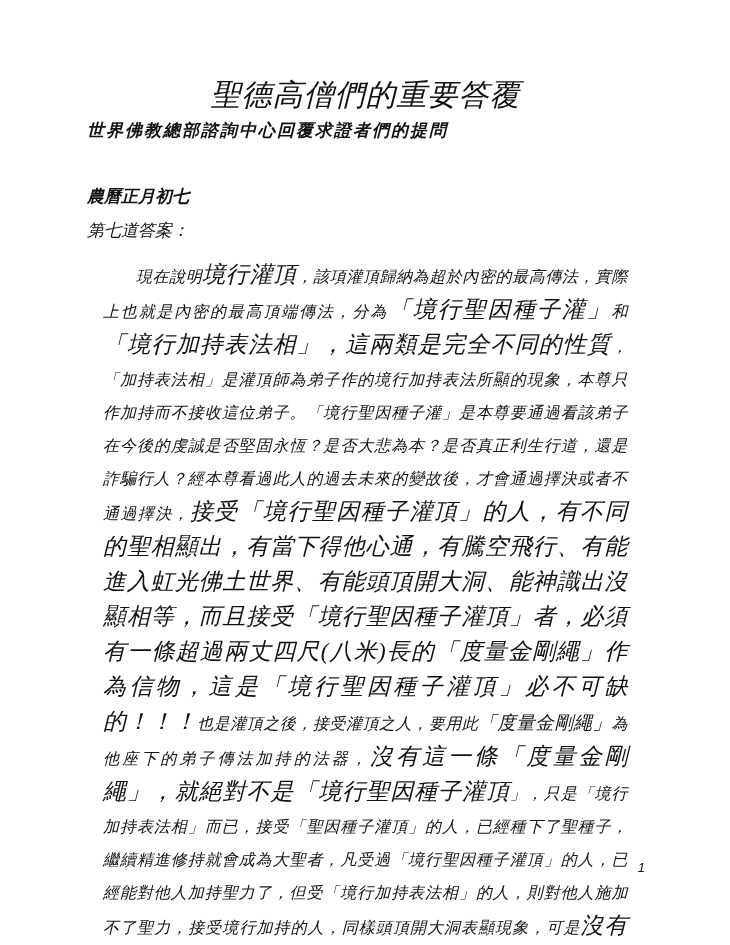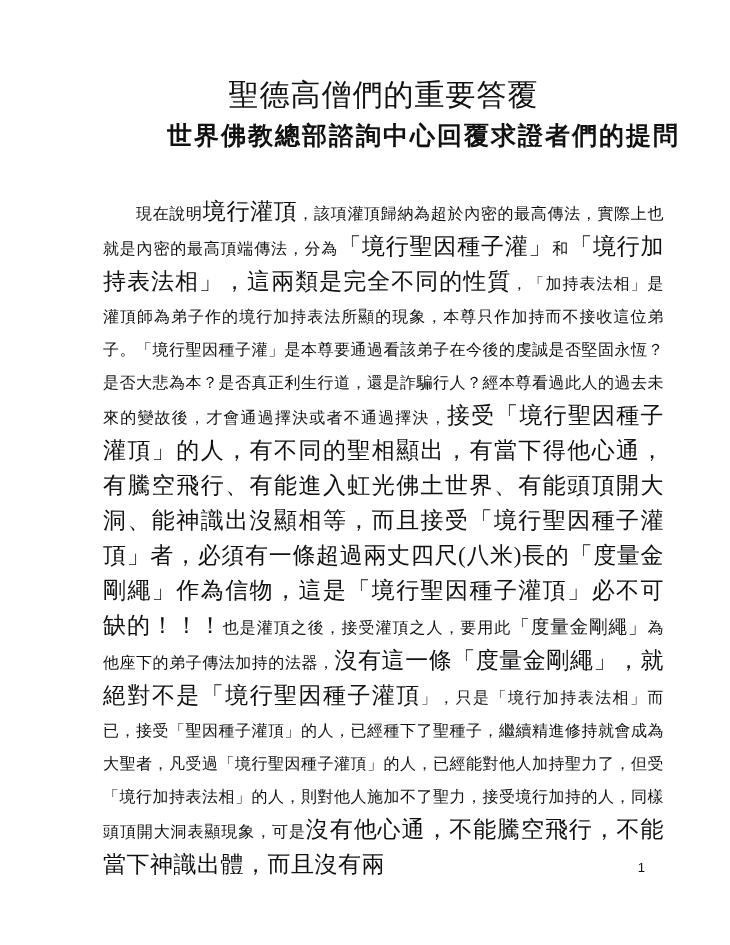--- a/index.html
+++ b/index.html
@@ -12,35 +12,36 @@
     height: 945px;
     overflow: hidden;
     color: #111111;
     font-family: "Liberation Serif", "DejaVu Serif", serif;
   }
   .page {
     position: relative;
     width: 730px;
     height: 945px;
     box-sizing: border-box;
-    padding: 78px 50px 0 87px;
+    padding: 78px 86px 0 87px;
     background: #ffffff;
+    font-style: italic;
   }
   .doc-title {
     margin: 0 0 8px 0;
     text-align: center;
     font-size: 30px;
     font-weight: 500;
     letter-spacing: 1px;
     line-height: 1.15;
   }
   .doc-subtitle {
     margin: 0 0 44px 0;
-    text-align: right;
-    font-size: 25px;
+    text-align: left;
+    font-size: 17px;
     font-weight: 700;
     letter-spacing: 2px;
     line-height: 1.2;
   }
   .date-heading {
     font-size: 17px;
     font-weight: 700;
     line-height: 1.4;
     margin: 0 0 10px 0;
   }
@@ -72,19 +73,21 @@
 </style>
 </head>
 <body>
 
 <div class="page">
 
   <h1 class="doc-title">聖德高僧們的重要答覆</h1>
 
   <h2 class="doc-subtitle">世界佛教總部諮詢中心回覆求證者們的提問</h2>
 
+  <div class="date-heading">農曆正月初七</div>
 
+  <div class="answer-label">第七道答案：</div>
 
   <p class="body-paragraph"><span class="seg seg-small">現在說明</span><span class="seg seg-large">境行灌頂</span><span class="seg seg-small">，該項灌頂歸納為超於內密的最高傳法，實際上也就是內密的最高頂端傳法，分為</span><span class="seg seg-large">「境行聖因種子灌」</span><span class="seg seg-small">和</span><span class="seg seg-large">「境行加持表法相」，這兩類是完全不同的性質</span><span class="seg seg-small">，「加持表法相」是灌頂師為弟子作的境行加持表法所顯的現象，本尊只作加持而不接收這位弟子。「境行聖因種子灌」是本尊要通過看該弟子在今後的虔誠是否堅固永恆？是否大悲為本？是否真正利生行道，還是詐騙行人？經本尊看過此人的過去未來的變故後，才會通過擇決或者不通過擇決，</span><span class="seg seg-large">接受「境行聖因種子灌頂」的人，有不同的聖相顯出，有當下得他心通，有騰空飛行、有能進入虹光佛土世界、有能頭頂開大洞、能神識出沒顯相等，而且接受「境行聖因種子灌頂」者，必須有一條超過兩丈四尺(八米)長的「度量金剛繩」作為信物，這是「境行聖因種子灌頂」必不可缺的！！！</span><span class="seg seg-small">也是灌頂之後，接受灌頂之人，要用此</span><span class="seg seg-medium">「度量金剛繩」</span><span class="seg seg-small">為他座下的弟子傳法加持的法器，</span><span class="seg seg-large">沒有這一條「度量金剛繩」，就絕對不是「境行聖因種子灌頂</span><span class="seg seg-small">」，只是「境行加持表法相」而已，接受「聖因種子灌頂」的人，已經種下了聖種子，繼續精進修持就會成為大聖者，凡受過「境行聖因種子灌頂」的人，已經能對他人加持聖力了，但受「境行加持表法相」的人，則對他人施加不了聖力，接受境行加持的人，同樣頭頂開大洞表顯現象，可是</span><span class="seg seg-large">沒有他心通，不能騰空飛行，不能當下神識出體，而且沒有兩</span></p>
 
   <div class="page-number">1</div>
 
 </div>
 
 </body></html>

